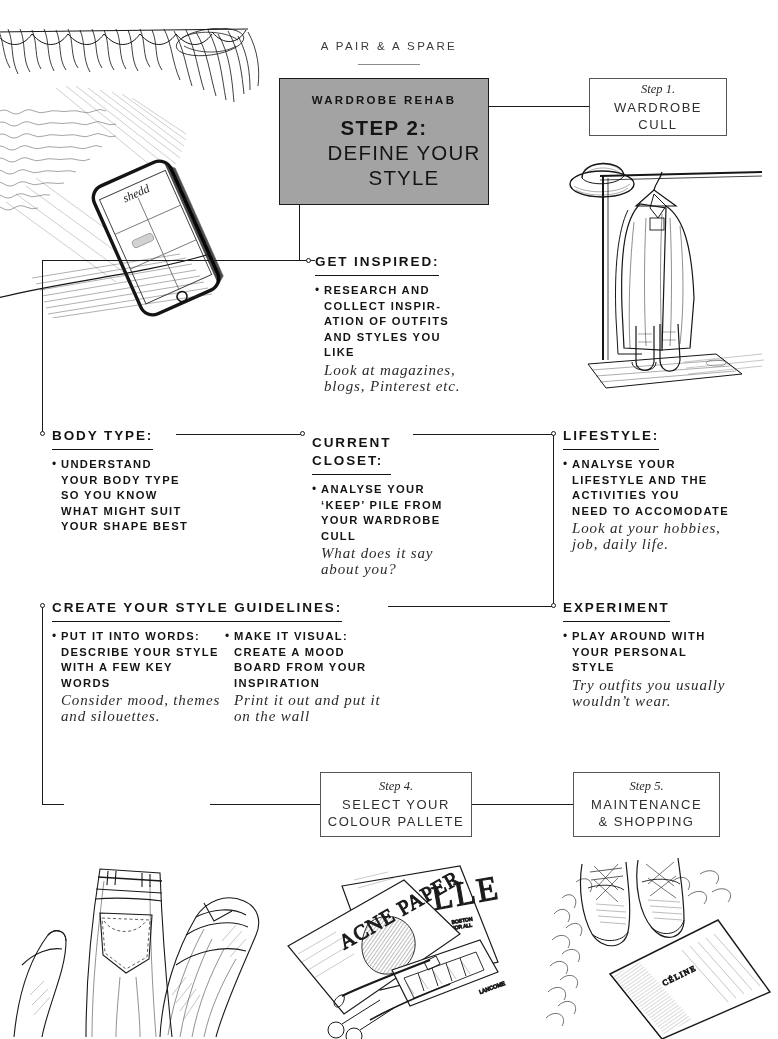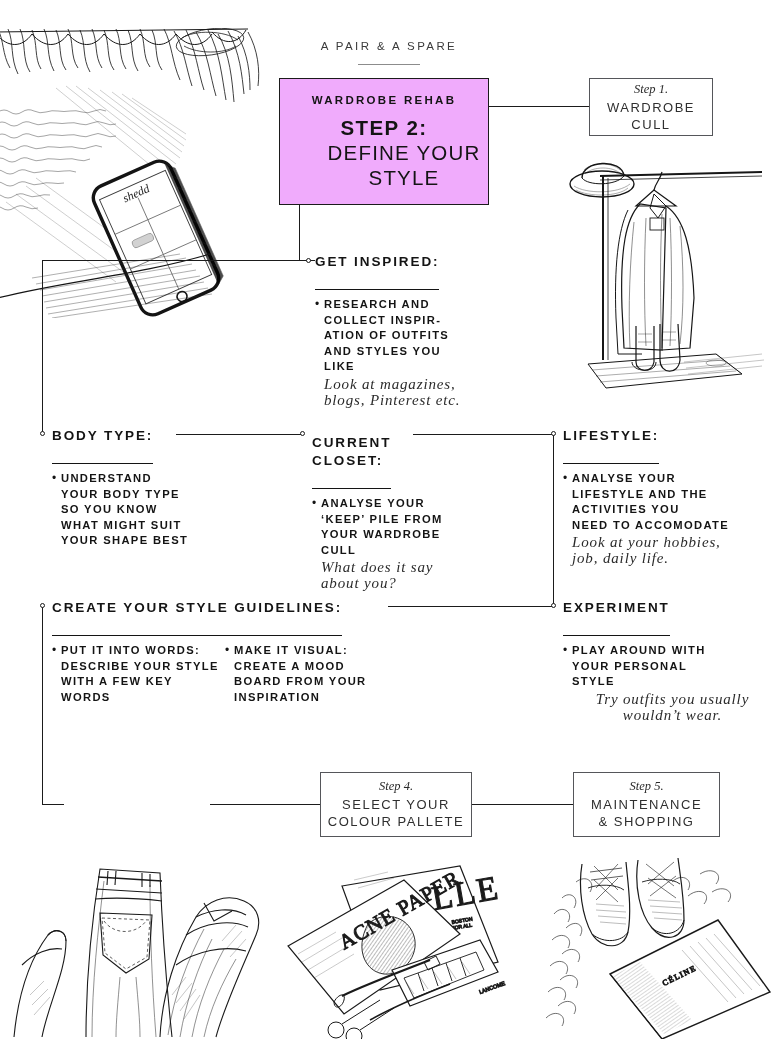--- a/index.html
+++ b/index.html
@@ -15,21 +15,21 @@
     position:absolute;left:0;top:40px;width:778px;text-align:center;
     font-size:11.5px;letter-spacing:2.4px;color:#3a3a3a;font-weight:400;
   }
   .brand-rule{
     position:absolute;left:358px;top:64px;width:62px;height:1px;background:#8c8c8c;
   }
 
   
   .title-box{
     position:absolute;left:279px;top:78px;width:210px;height:127px;
-    border:1.4px solid #1b1b1b;background:#f0abfc;
+    border:1.4px solid #1b1b1b;background:#a3a3a3;
     display:flex;flex-direction:column;align-items:center;justify-content:center;
     box-sizing:border-box;z-index:6;
   }
   .title-kicker{
     font-size:11.5px;letter-spacing:2.3px;font-weight:700;color:#141414;
     margin-bottom:9px;
   }
   .title-main{
     font-size:20.5px;letter-spacing:1.4px;font-weight:700;color:#141414;
     line-height:25px;text-align:center;
@@ -43,30 +43,30 @@
     align-items:center;justify-content:center;z-index:6;
   }
   .stepbox .num{
     font-family:"Liberation Serif",serif;font-style:italic;
     font-size:12.5px;color:#2a2a2a;margin-bottom:2px;
   }
   .stepbox .nm{
     font-size:13px;letter-spacing:1.5px;color:#2f2f2f;
     line-height:17px;text-align:center;font-weight:400;
   }
-  #step1{left:589px;top:78px;width:124px;height:58px;}
+  #step1{left:589px;top:78px;width:138px;height:58px;}
   #step3{left:63px;top:772px;width:147px;height:65px;}
   #step4{left:320px;top:772px;width:152px;height:65px;}
   #step5{left:573px;top:772px;width:147px;height:65px;}
 
   
   .block{position:absolute;z-index:5;}
   .bhead{
     font-size:13.5px;font-weight:700;letter-spacing:1.9px;color:#141414;
-    display:inline-block;border-bottom:1.6px solid #141414;padding-bottom:18px;
+    display:inline-block;border-bottom:1.6px solid #141414;padding-bottom:4px;
     line-height:18px;white-space:nowrap;
   }
   .bhead.wrap{white-space:normal;}
   .bullets{margin-top:7px;}
   .bul{display:flex;margin-bottom:1px;}
   .bul .dot{
     font-size:12px;line-height:15.5px;width:9px;flex:0 0 9px;color:#141414;
   }
   .bul .btxt{
     font-size:11.2px;font-weight:700;letter-spacing:1.35px;line-height:15.5px;
@@ -618,40 +618,44 @@
     <div class="bhead">CREATE YOUR STYLE GUIDELINES:</div>
     <div style="display:flex;margin-top:7px;">
       <div style="width:173px;">
         <div class="bul">
           <div class="dot">•</div>
           <div class="btxt" style="white-space:pre-line;">PUT IT INTO WORDS:
 DESCRIBE YOUR STYLE
 WITH A FEW KEY
 WORDS</div>
         </div>
+        <div class="note" style="white-space:pre-line;">Consider mood, themes
+and silouettes.</div>
       </div>
       <div style="width:165px;">
         <div class="bul">
           <div class="dot">•</div>
           <div class="btxt" style="white-space:pre-line;">MAKE IT VISUAL:
 CREATE A MOOD
 BOARD FROM YOUR
 INSPIRATION</div>
         </div>
+        <div class="note" style="white-space:pre-line;">Print it out and put it
+on the wall</div>
       </div>
     </div>
   </div>
 
   <div class="block" style="left:563px;top:598px;width:210px;">
     <div class="bhead">EXPERIMENT</div>
     <div class="bullets">
       <div class="bul">
         <div class="dot">•</div>
         <div class="btxt" style="white-space:pre-line;">PLAY AROUND WITH
 YOUR PERSONAL
 STYLE</div>
       </div>
-      <div class="note" style="white-space:pre-line;text-align:center;">Try outfits you usually
+      <div class="note" style="white-space:pre-line;">Try outfits you usually
 wouldn’t wear.</div>
     </div>
   </div>
 
 </div>
 
 </body></html>

